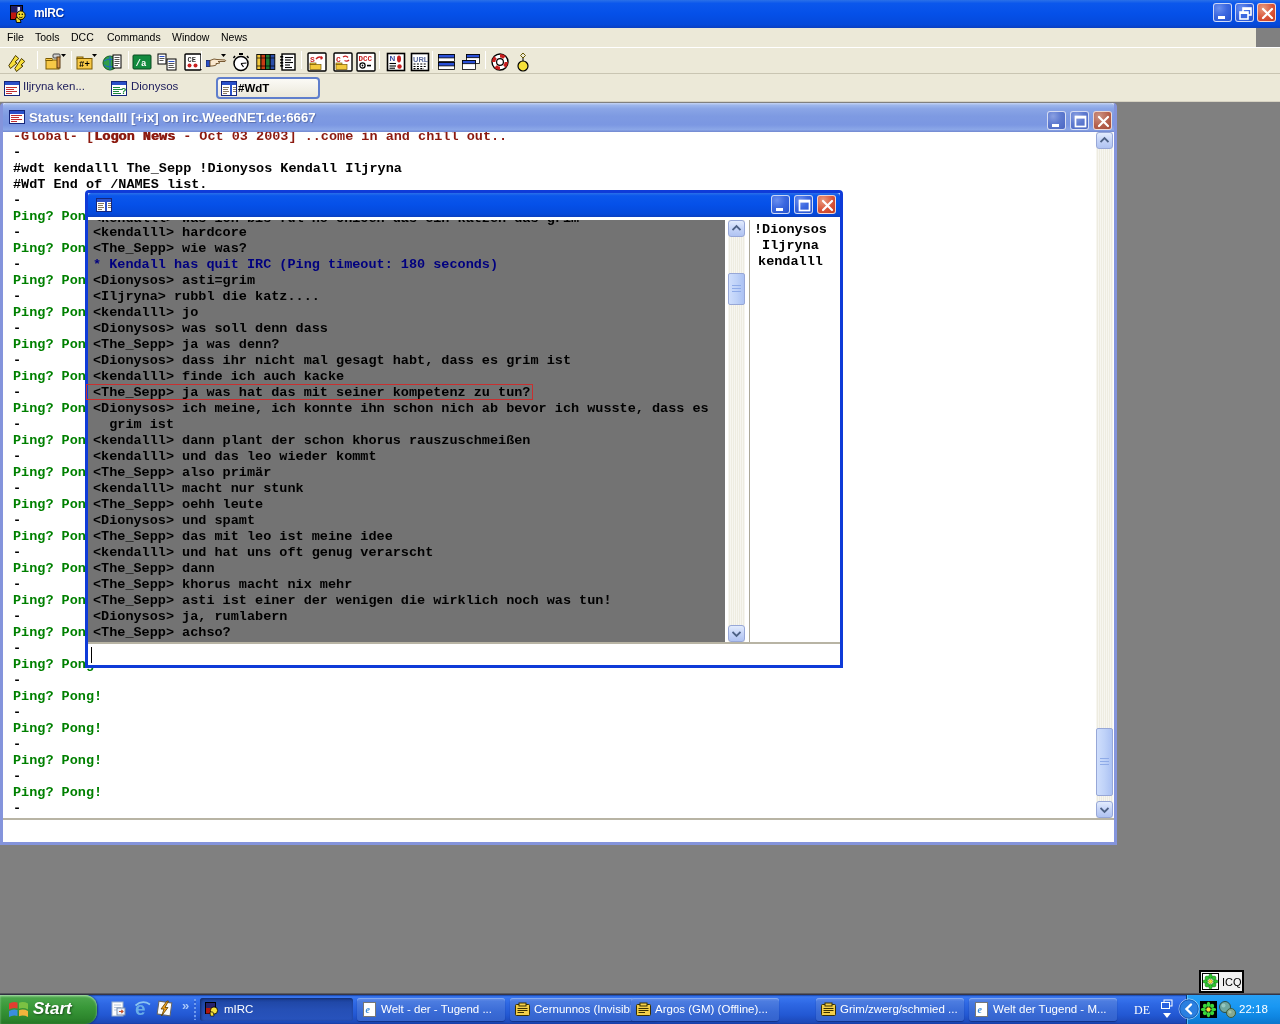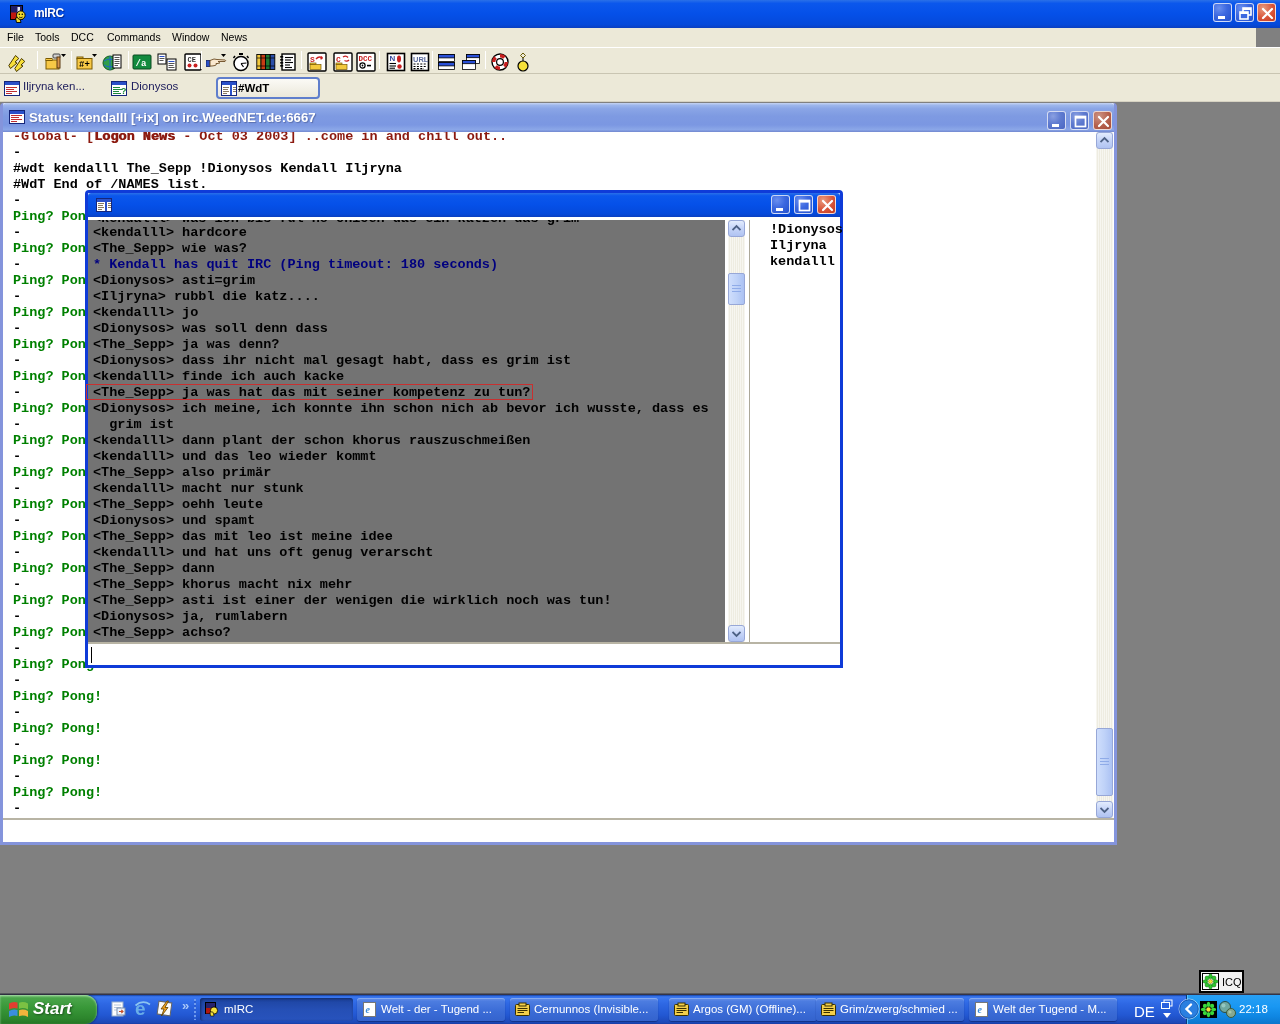--- a/index.html
+++ b/index.html
@@ -447,21 +447,21 @@
         </svg>
       </div>
     <div class="sbthumb" style="top:53px;height:32px"></div>
     <div class="sbarrow" style="top:405px">
         <svg width="9" height="9" viewBox="0 0 9 9">
           <path d="M0.5 3 L4.5 7 L8.5 3" fill="none" stroke="#4d6185" stroke-width="1.8"></path>
         </svg>
       </div>
   </div>
   <div id="channicks">
-    <div class="mono" style="position:absolute;left:20px;top:2px;">!Dionysos
+    <div class="mono" style="position:absolute;left:4px;top:2px;text-align:center;">!Dionysos
 Iljryna
 kendalll</div>
   </div>
   <div class="abs" id="redbox" style="left:-2px;top:191px;width:447px;height:16px;border:1px solid #c83030;"></div>
   <div id="chaninput">
       <div style="position:absolute;left:3px;top:3px;width:1px;height:16px;background:#000;"></div>
     </div>
 </div>
 
 <div class="abs" id="icqfloat">
@@ -535,21 +535,21 @@
         <rect x="0.5" y="2.5" width="14" height="11" rx="1" fill="#f3cf4a" stroke="#3a3000"></rect>
         <rect x="4" y="1" width="7" height="3" fill="#f3cf4a" stroke="#3a3000"></rect>
         <g stroke="#3a3000">
           <line x1="2.5" y1="6.5" x2="12.5" y2="6.5"></line>
           <line x1="2.5" y1="8.5" x2="12.5" y2="8.5"></line>
           <line x1="2.5" y1="10.5" x2="9" y2="10.5"></line>
         </g>
       </svg>
     <span class="blabel">Cernunnos (Invisible...</span>
   </div>
-  <div class="taskbtn" style="left:669px;width:148px;">
+  <div class="taskbtn" style="left:631px;width:148px;">
     <svg style="position:absolute;left:5px;top:4px" width="15" height="15" viewBox="0 0 15 15">
         <rect x="0.5" y="2.5" width="14" height="11" rx="1" fill="#f3cf4a" stroke="#3a3000"></rect>
         <rect x="4" y="1" width="7" height="3" fill="#f3cf4a" stroke="#3a3000"></rect>
         <g stroke="#3a3000">
           <line x1="2.5" y1="6.5" x2="12.5" y2="6.5"></line>
           <line x1="2.5" y1="8.5" x2="12.5" y2="8.5"></line>
           <line x1="2.5" y1="10.5" x2="9" y2="10.5"></line>
         </g>
       </svg>
     <span class="blabel">Argos (GM) (Offline)...</span>
@@ -566,21 +566,21 @@
       </svg>
     <span class="blabel">Grim/zwerg/schmied ...</span>
   </div>
   <div class="taskbtn" style="left:969px;width:148px;">
     <svg style="position:absolute;left:5px;top:4px" width="15" height="15" viewBox="0 0 15 15">
         <rect x="1.5" y="0.5" width="12" height="14" fill="#fff" stroke="#777"></rect>
         <text x="3.5" y="11" font-family="Liberation Serif" font-size="10" font-weight="bold" font-style="italic" fill="#3a8ad8">e</text>
       </svg>
     <span class="blabel">Welt der Tugend - M...</span>
   </div>
-  <span style="position:absolute;left:1134px;top:8px;color:#fff;font-size:15px;">DE</span>
+  <span style="position:absolute;left:1134px;top:8px;color:#fff;font-size:12px;font-family:Liberation Serif, serif;">DE</span>
   <svg style="position:absolute;left:1160px;top:3px" width="14" height="22" viewBox="0 0 14 22">
       <rect x="4" y="2" width="8" height="6" fill="none" stroke="#fff"></rect>
       <rect x="1.5" y="4.5" width="8" height="6" fill="#2a61e0" stroke="#fff"></rect>
       <path d="M3 15 L11 15 L7 20 Z" fill="#fff"></path>
     </svg>
   <div id="tray">
     <svg style="position:absolute;left:-9px;top:3px" width="22" height="22" viewBox="0 0 22 22">
         <circle cx="11" cy="11" r="10" fill="none" stroke="#e8f4ff" stroke-width="1" opacity="0.6"></circle>
         <circle cx="11" cy="11" r="9.2" fill="#2a7fe0"></circle>
         <circle cx="11" cy="11" r="9.2" fill="none" stroke="#1456a8" stroke-width="0.8"></circle>

